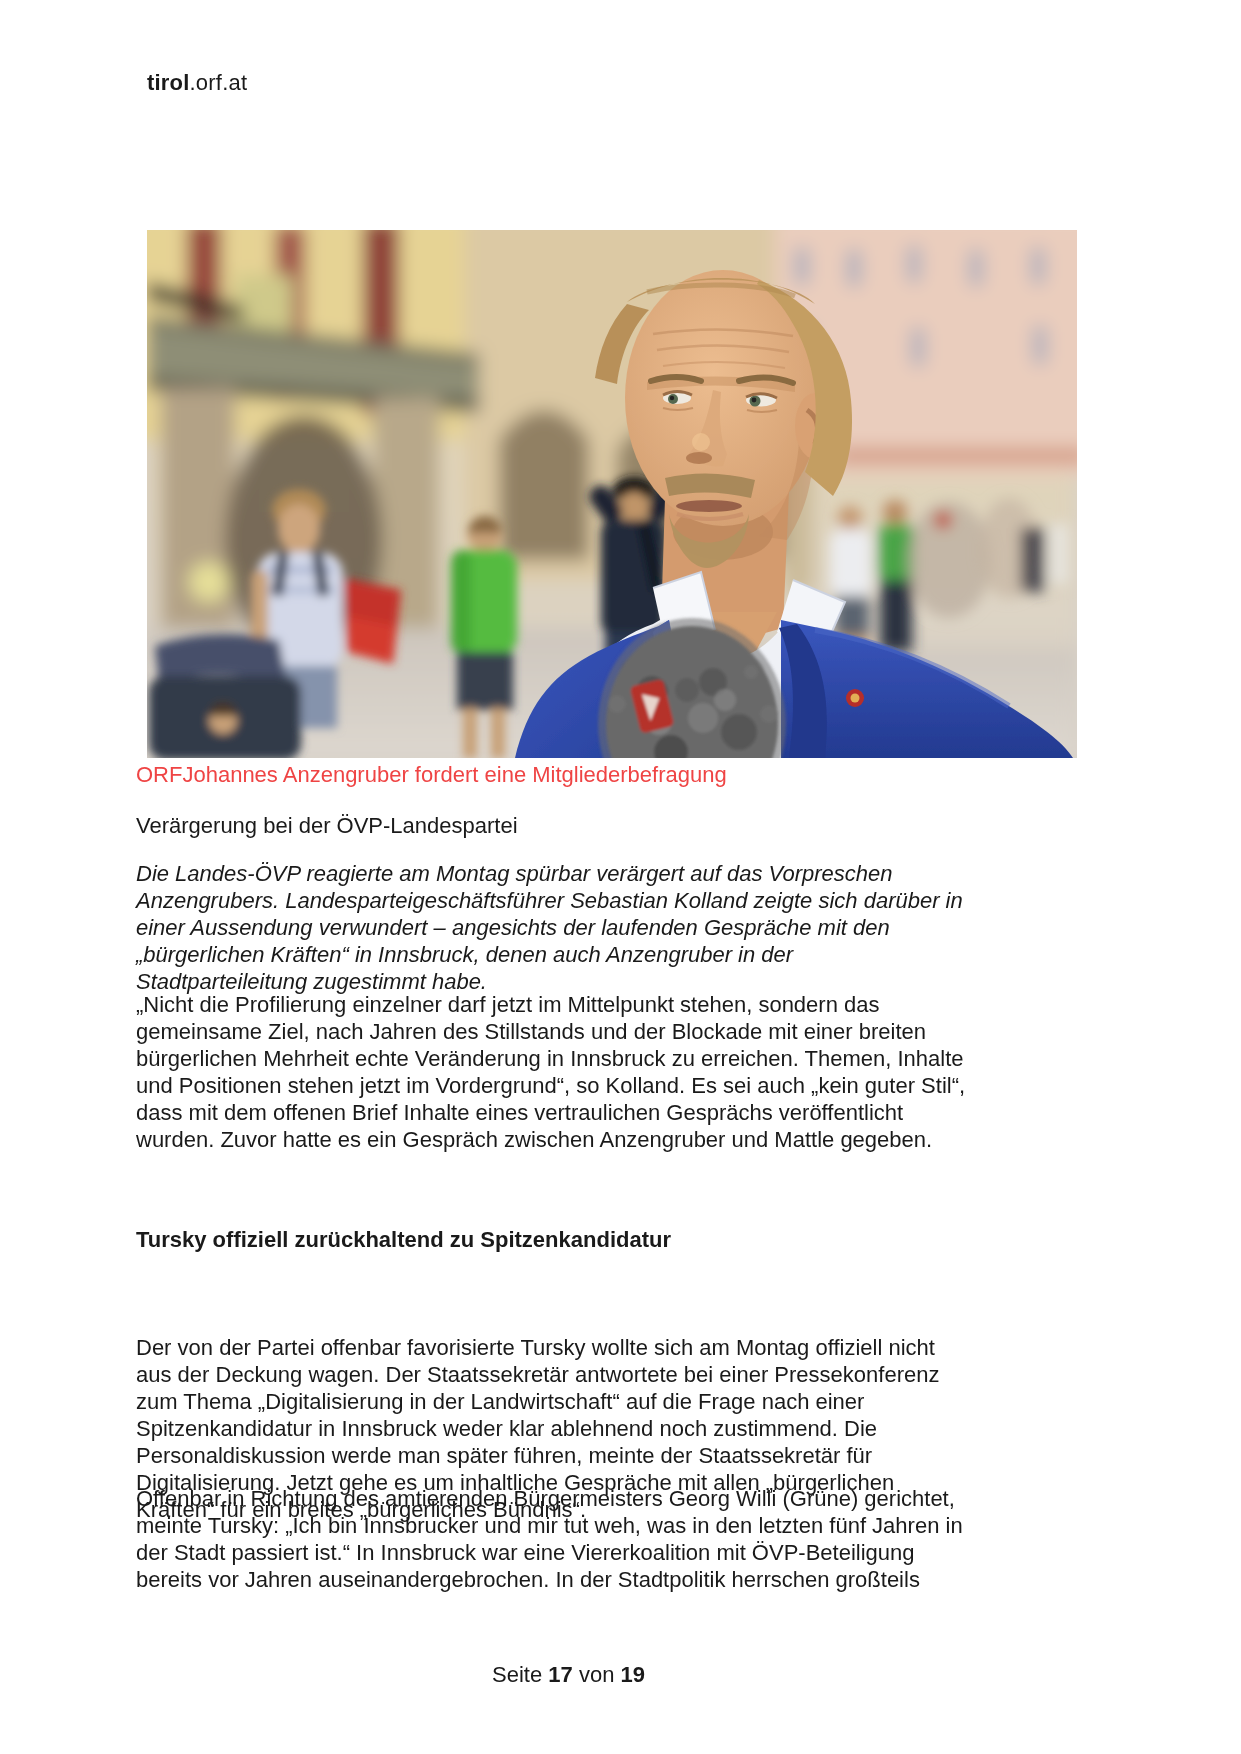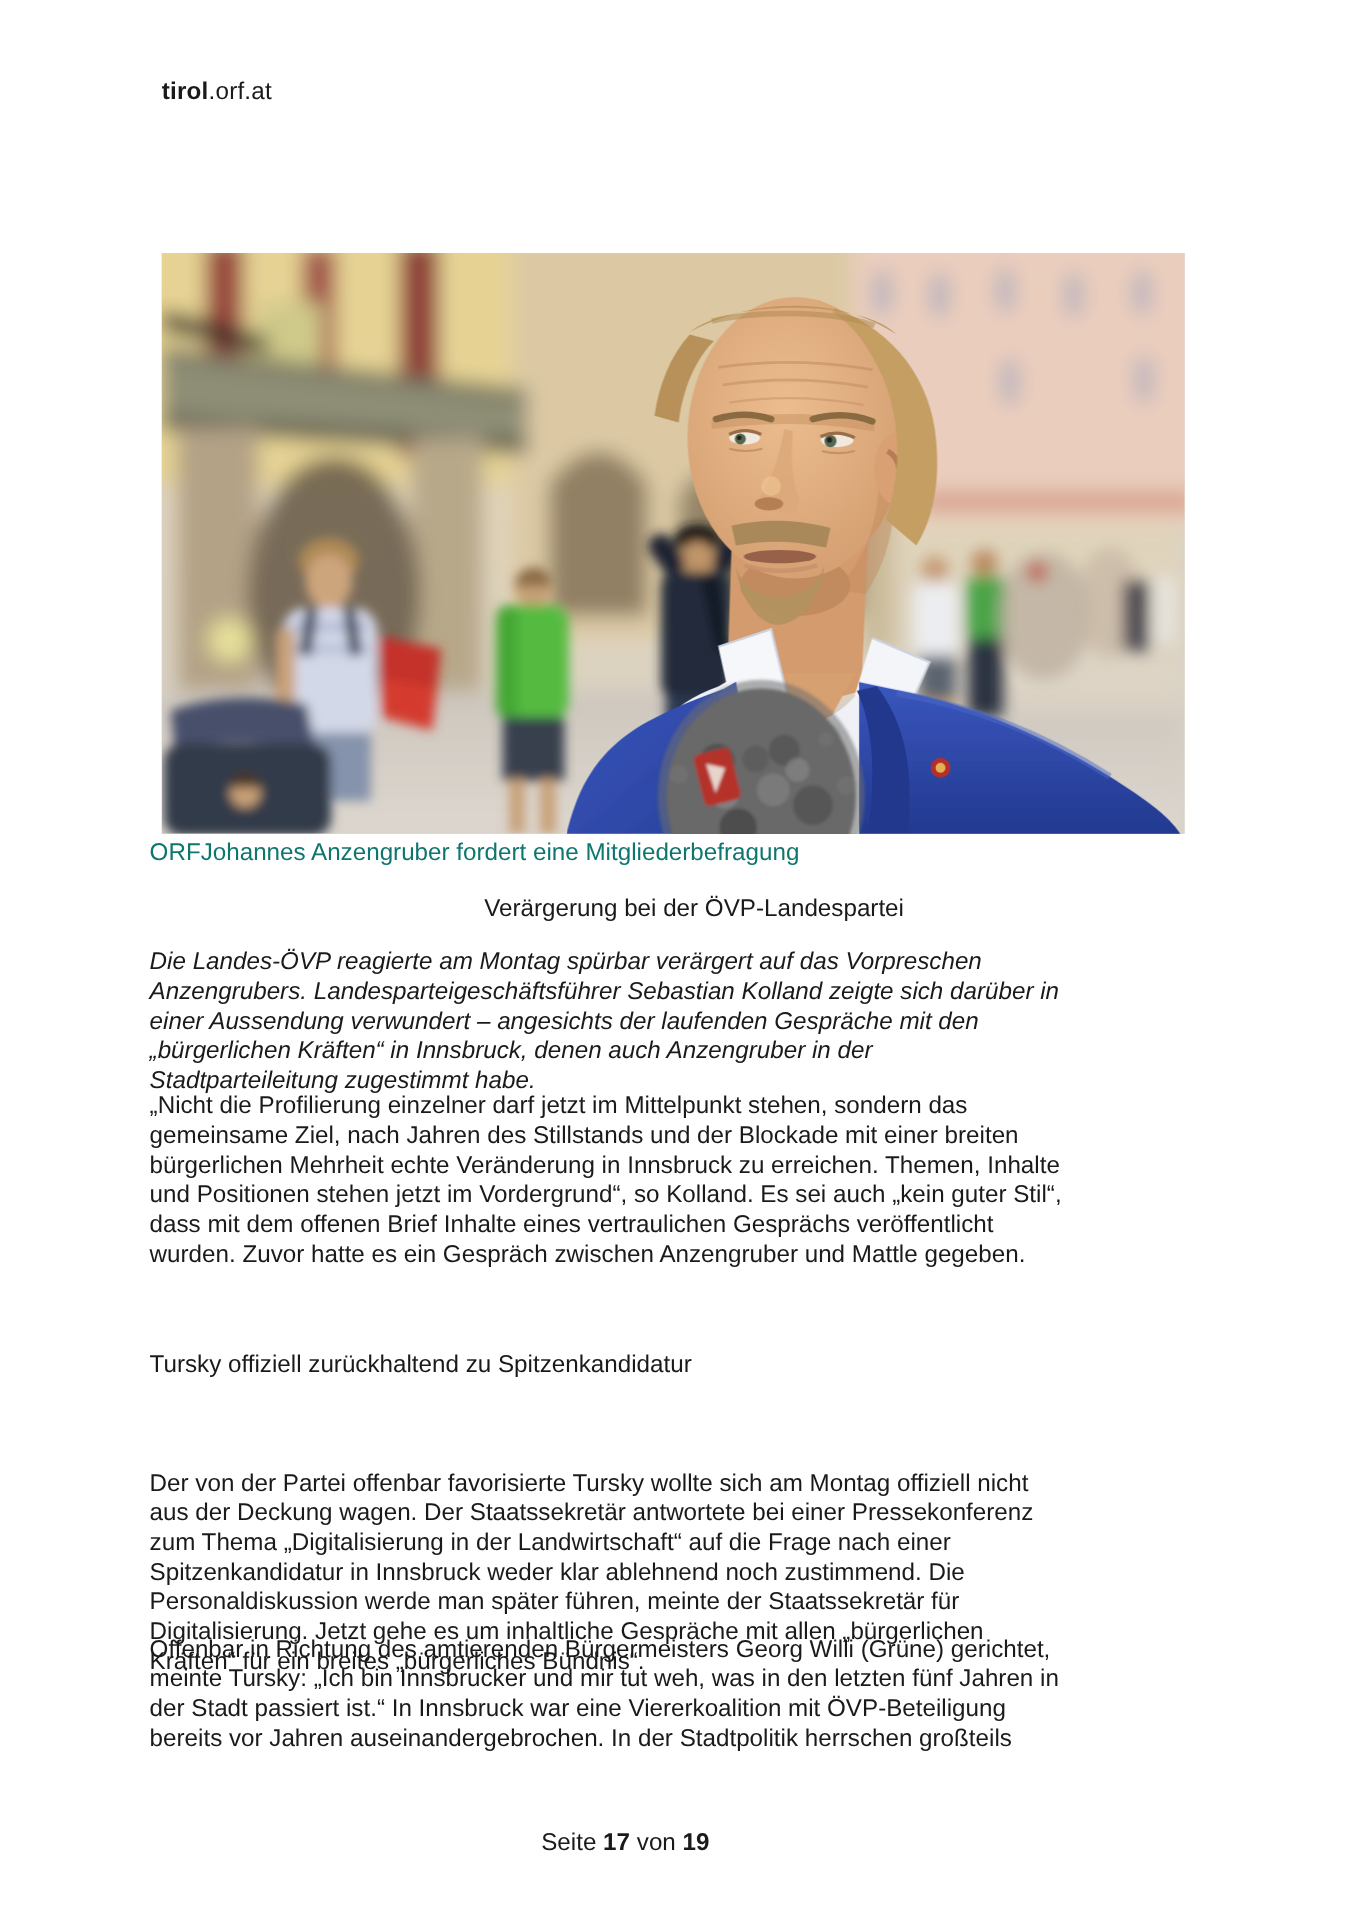--- a/index.html
+++ b/index.html
@@ -5,26 +5,26 @@
   html,body{margin:0;padding:0;}
   body{
     width:1241px;height:1754px;position:relative;background:#ffffff;
     font-family:"Liberation Sans", sans-serif;color:#1a1a1a;overflow:hidden;
   }
   .abs{position:absolute;}
   .b{font-weight:bold;}
   .brand{left:147px;top:70px;font-size:22px;letter-spacing:.2px;}
   .photo{left:147px;top:230px;width:930px;height:528px;overflow:hidden;background:#d8d1c8;}
   .photo svg{display:block;}
-  .caption{left:136px;top:762px;font-size:22px;color:#0f766e;}
+  .caption{left:136px;top:762px;font-size:22px;color:#ef4444;}
   .heading,.para{left:136px;width:990px;font-size:22px;line-height:27px;white-space:pre-line;}
-  .h1pos{top:812px;text-align:center;}
+  .h1pos{top:812px;}
   .p1pos{top:860px;font-style:italic;}
   .p2pos{top:991px;}
-  .h2pos{top:1226px;}
+  .h2pos{top:1226px;font-weight:bold;}
   .p3pos{top:1334px;}
   .p4pos{top:1485px;}
   .footer{left:0;top:1662px;width:1137px;text-align:center;font-size:22px;}
 </style>
 </head>
 <body>
 
 <div>
 
   <div class="abs brand"><span class="b">tirol</span><span>.orf.at</span></div>

